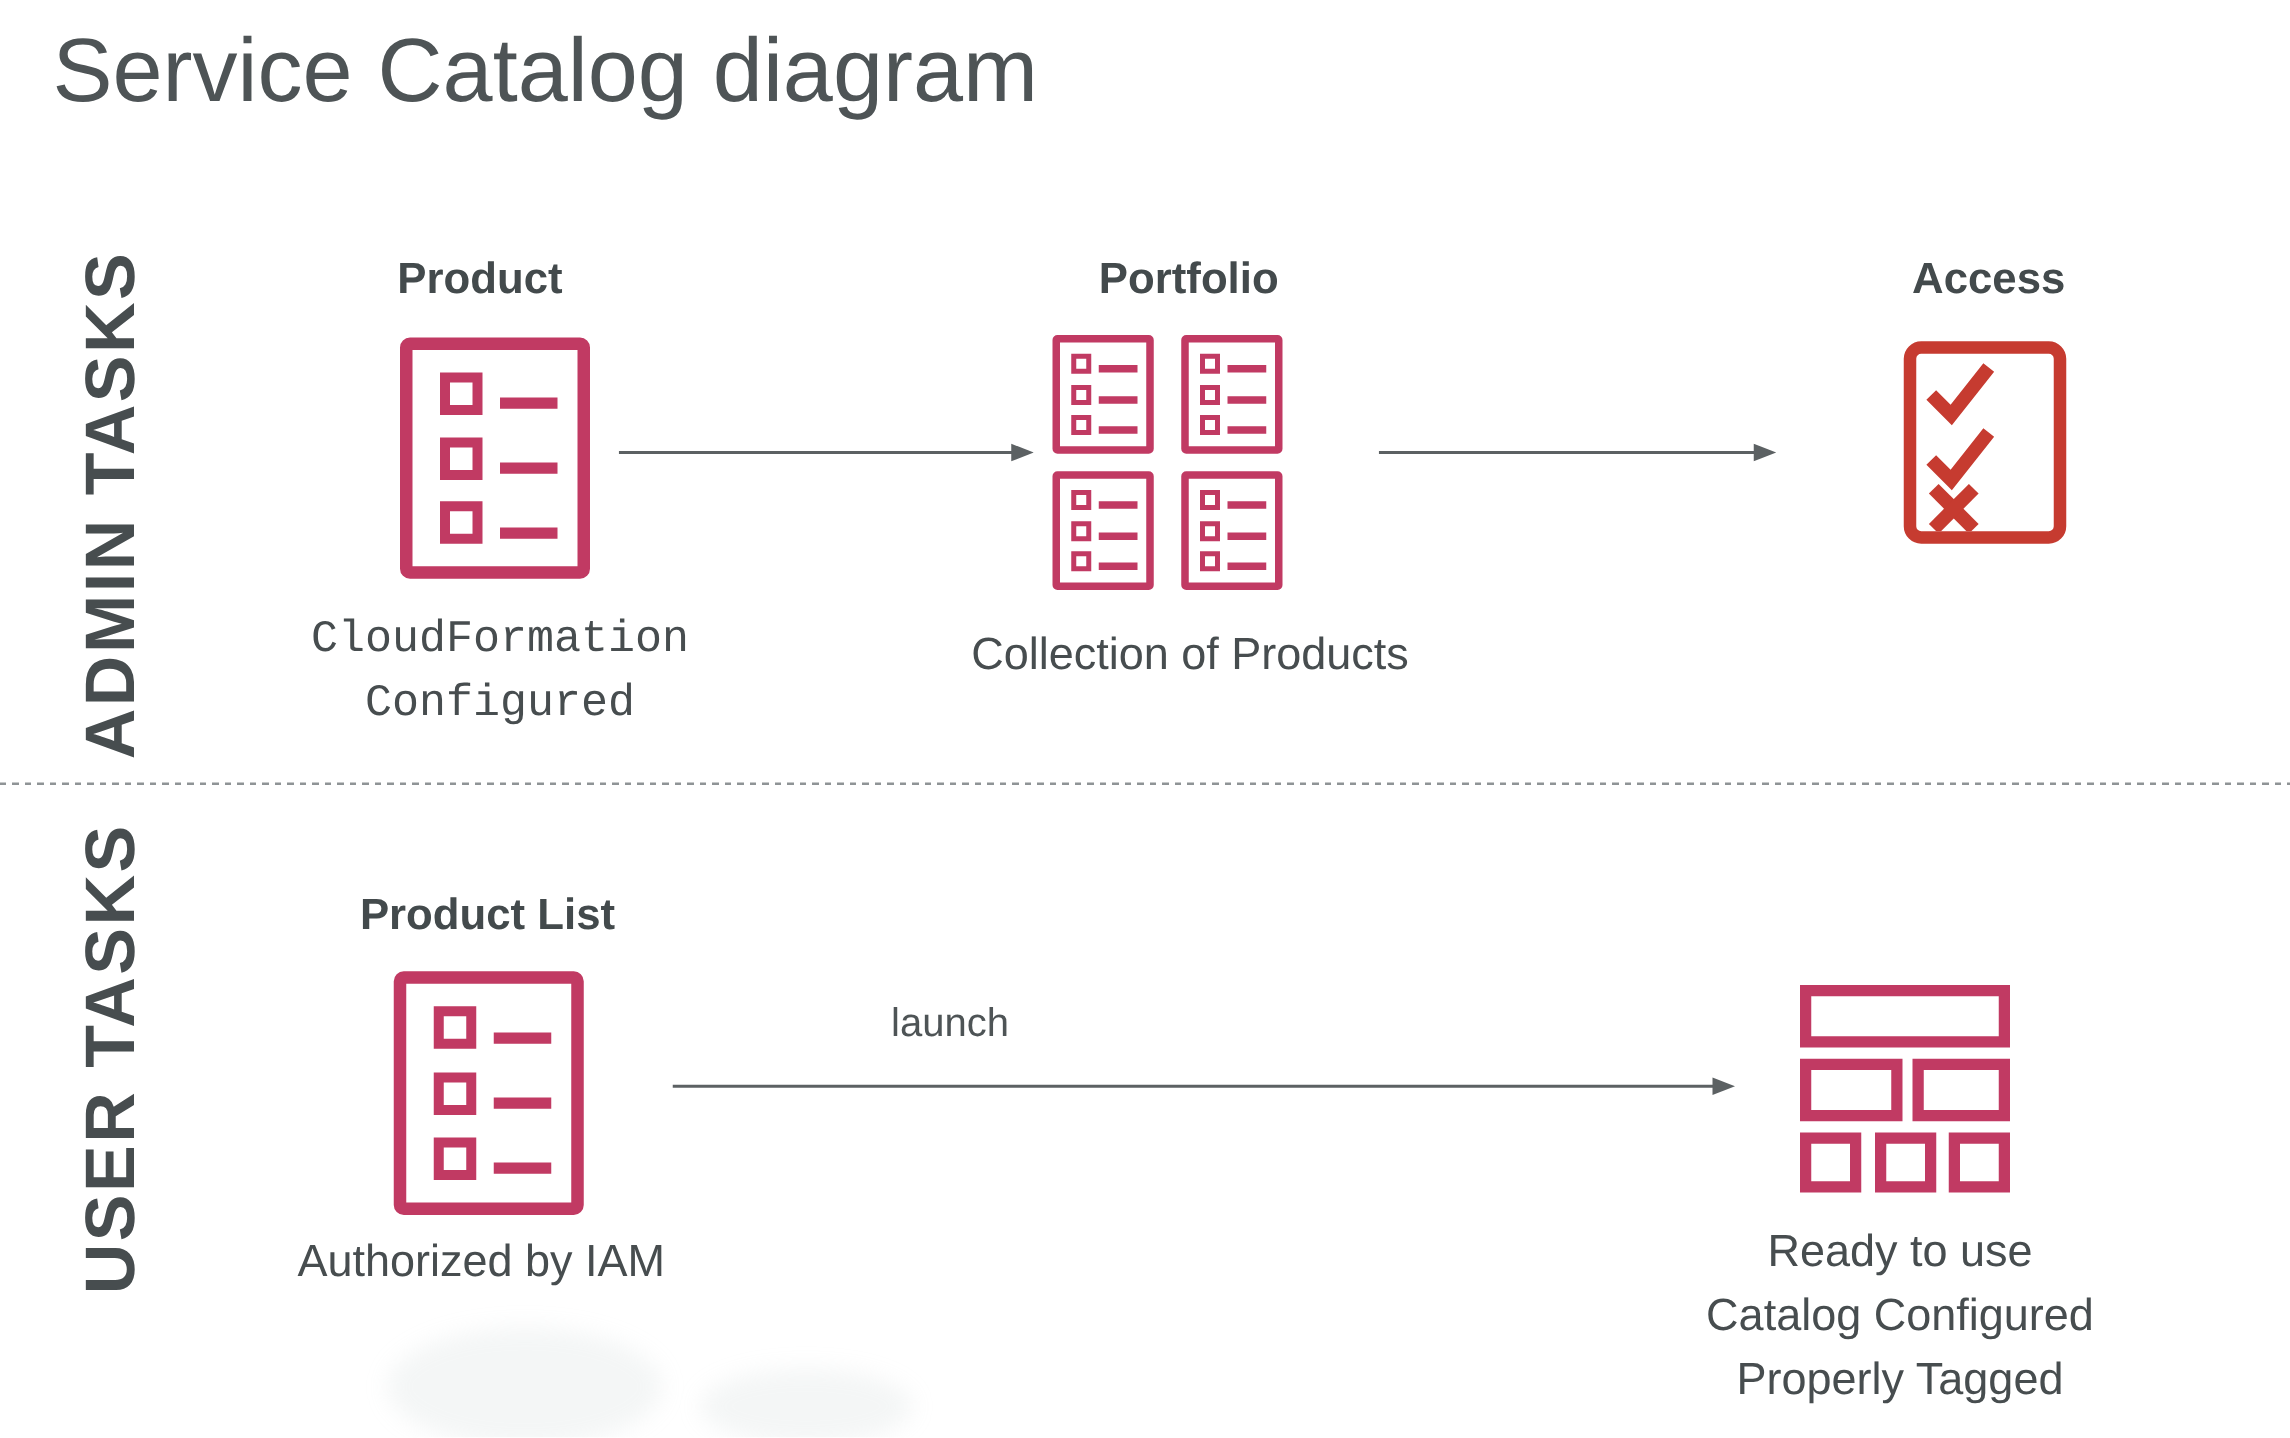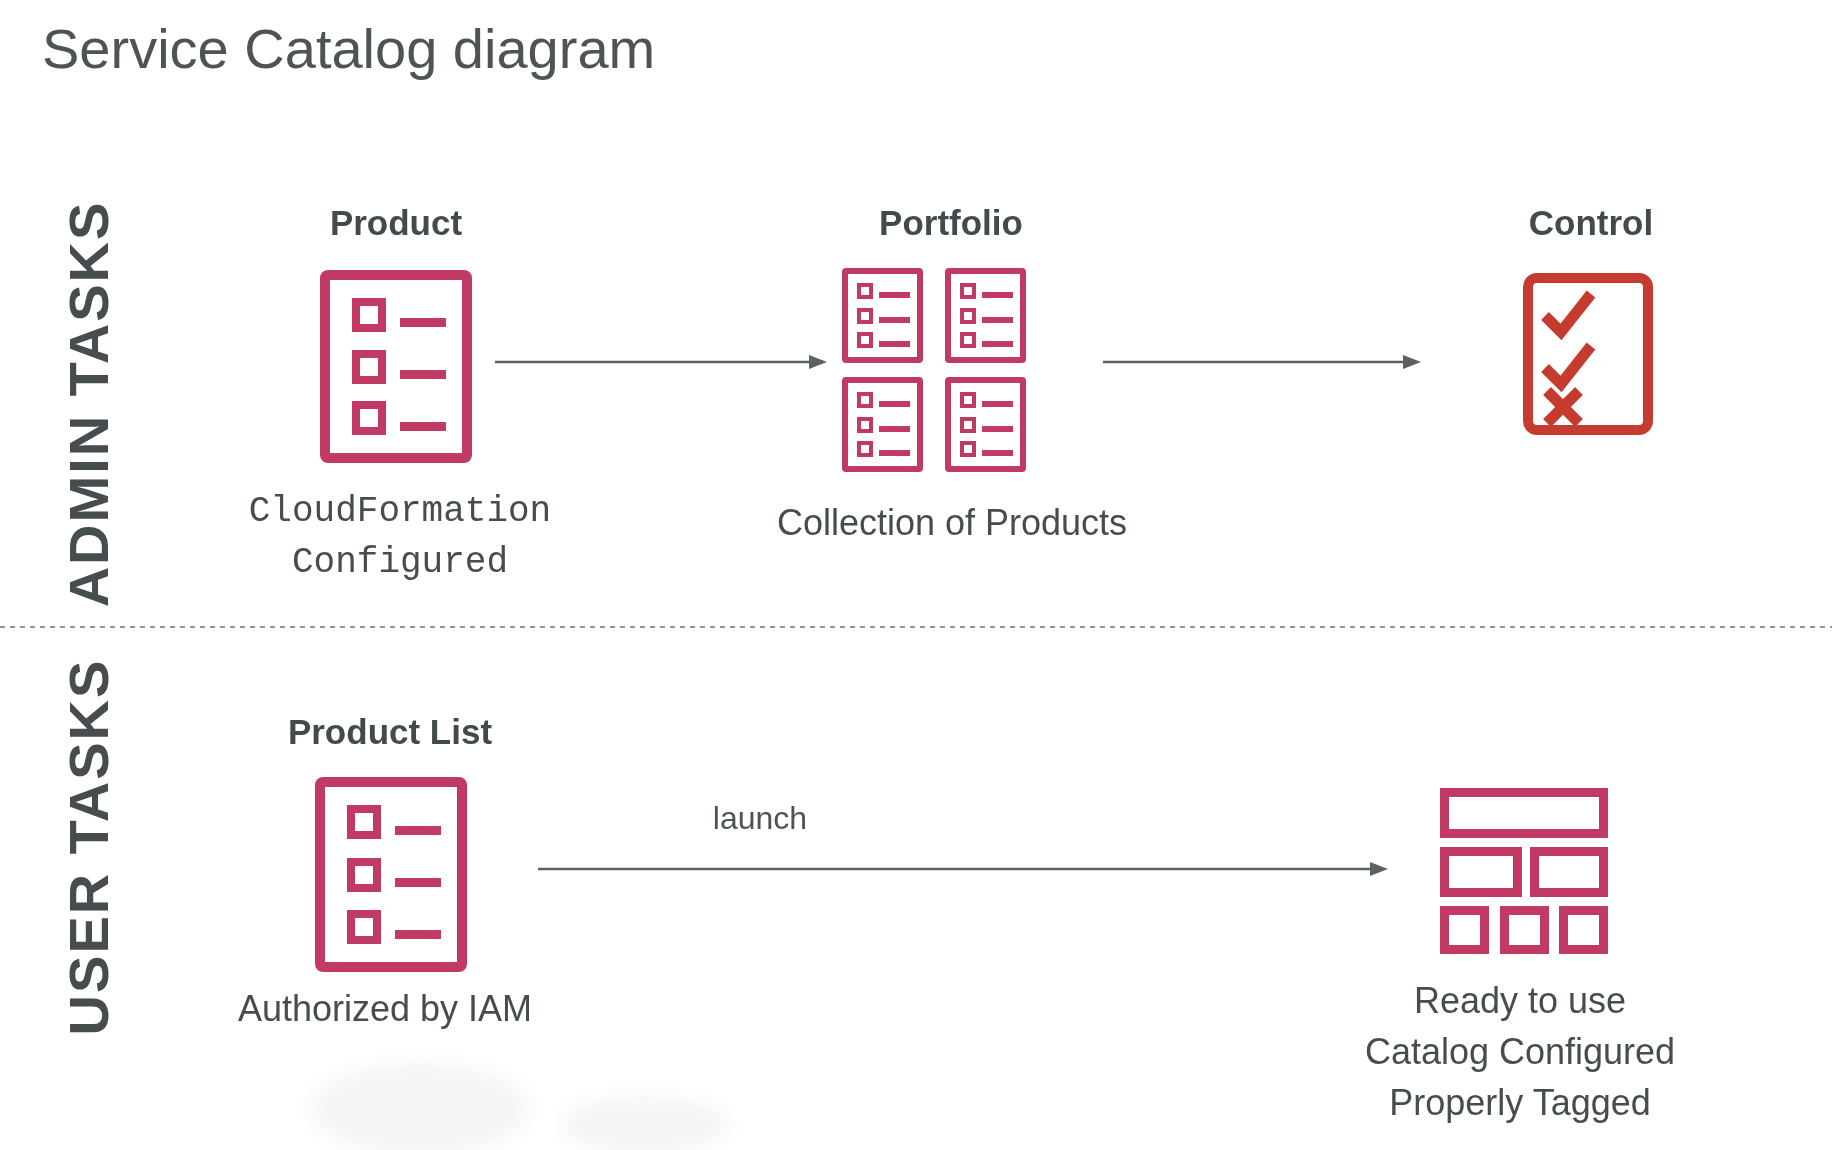--- a/index.html
+++ b/index.html
@@ -4,21 +4,21 @@
 <style>
   html, body { margin:0; padding:0; background:#ffffff; font-family:"Liberation Sans", sans-serif; }
   #canvas {
     position:relative; width:1832px; height:1150px; background:#ffffff; overflow:hidden;
     --pink:#c13a63; --red:#c63b30; --ink:#4e5456; --head:#434a4c; --cap:#474d4f; --arrow:#5c6163; --divider:#8f9496;
   }
   .abs { position:absolute; }
 
   
   .title {
-    left:42px; top:16px; font-size:56px; font-weight:300; color:var(--ink);
+    left:42px; top:16px; font-size:72px; font-weight:300; color:var(--ink);
     letter-spacing:0px; white-space:nowrap;
   }
 
   
   .vlabel {
     font-size:56px; font-weight:700; color:var(--cap); letter-spacing:2px; white-space:nowrap;
     transform:translate(-50%,-50%) rotate(-90deg);
   }
 
   
@@ -80,21 +80,21 @@
 </head>
 <body>
 
 <div id="canvas" style="--pink: #c13a63; --red: #c63b30; --ink: #4e5456; --head: #434a4c; --cap: #474d4f; --arrow: #5c6163; --divider: #8f9496;">
 
   <div class="abs title">Service Catalog diagram</div>
 
   <div class="abs vlabel" style="left:88px; top:404px;">ADMIN TASKS</div>
   <div class="abs vlabel" style="left:88px; top:847px;">USER TASKS</div>
 
-  <div class="abs heading" style="left:276px; top:203px; width:240px;">Product</div>
+  <div class="abs heading" style="left:264px; top:203px; width:240px;">Product</div>
   <div class="abs list-icon" style="left:320px; top:270px;">
     <div class="lrow">
         <span class="lsq"></span>
         <span class="lln"></span>
       </div>
     <div class="lrow">
         <span class="lsq"></span>
         <span class="lln"></span>
       </div>
     <div class="lrow">
@@ -173,21 +173,21 @@
   </div>
   <div class="abs caption" style="left:762px; top:497px; width:380px;">
     <div>Collection of Products</div>
   </div>
 
   <svg class="abs arrow" style="left:1103px; top:351px;" width="318" height="22">
     <line x1="0" y1="11" x2="302" y2="11"></line>
     <polygon points="300,4 318,11 300,18"></polygon>
   </svg>
 
-  <div class="abs heading" style="left:1471px; top:203px; width:240px;">Control</div>
+  <div class="abs heading" style="left:1471px; top:203px; width:240px;">Access</div>
   <div class="abs control-icon" style="left:1523px; top:273px;">
     <svg width="110" height="142" viewBox="0 0 110 142">
       <path d="M12,33 L28,49 L58,11"></path>
       <path d="M12,85 L28,101 L58,63"></path>
       <path d="M14,108 L46,140"></path>
       <path d="M46,108 L14,140"></path>
     </svg>
   </div>
 
   <div class="abs divider"></div>

